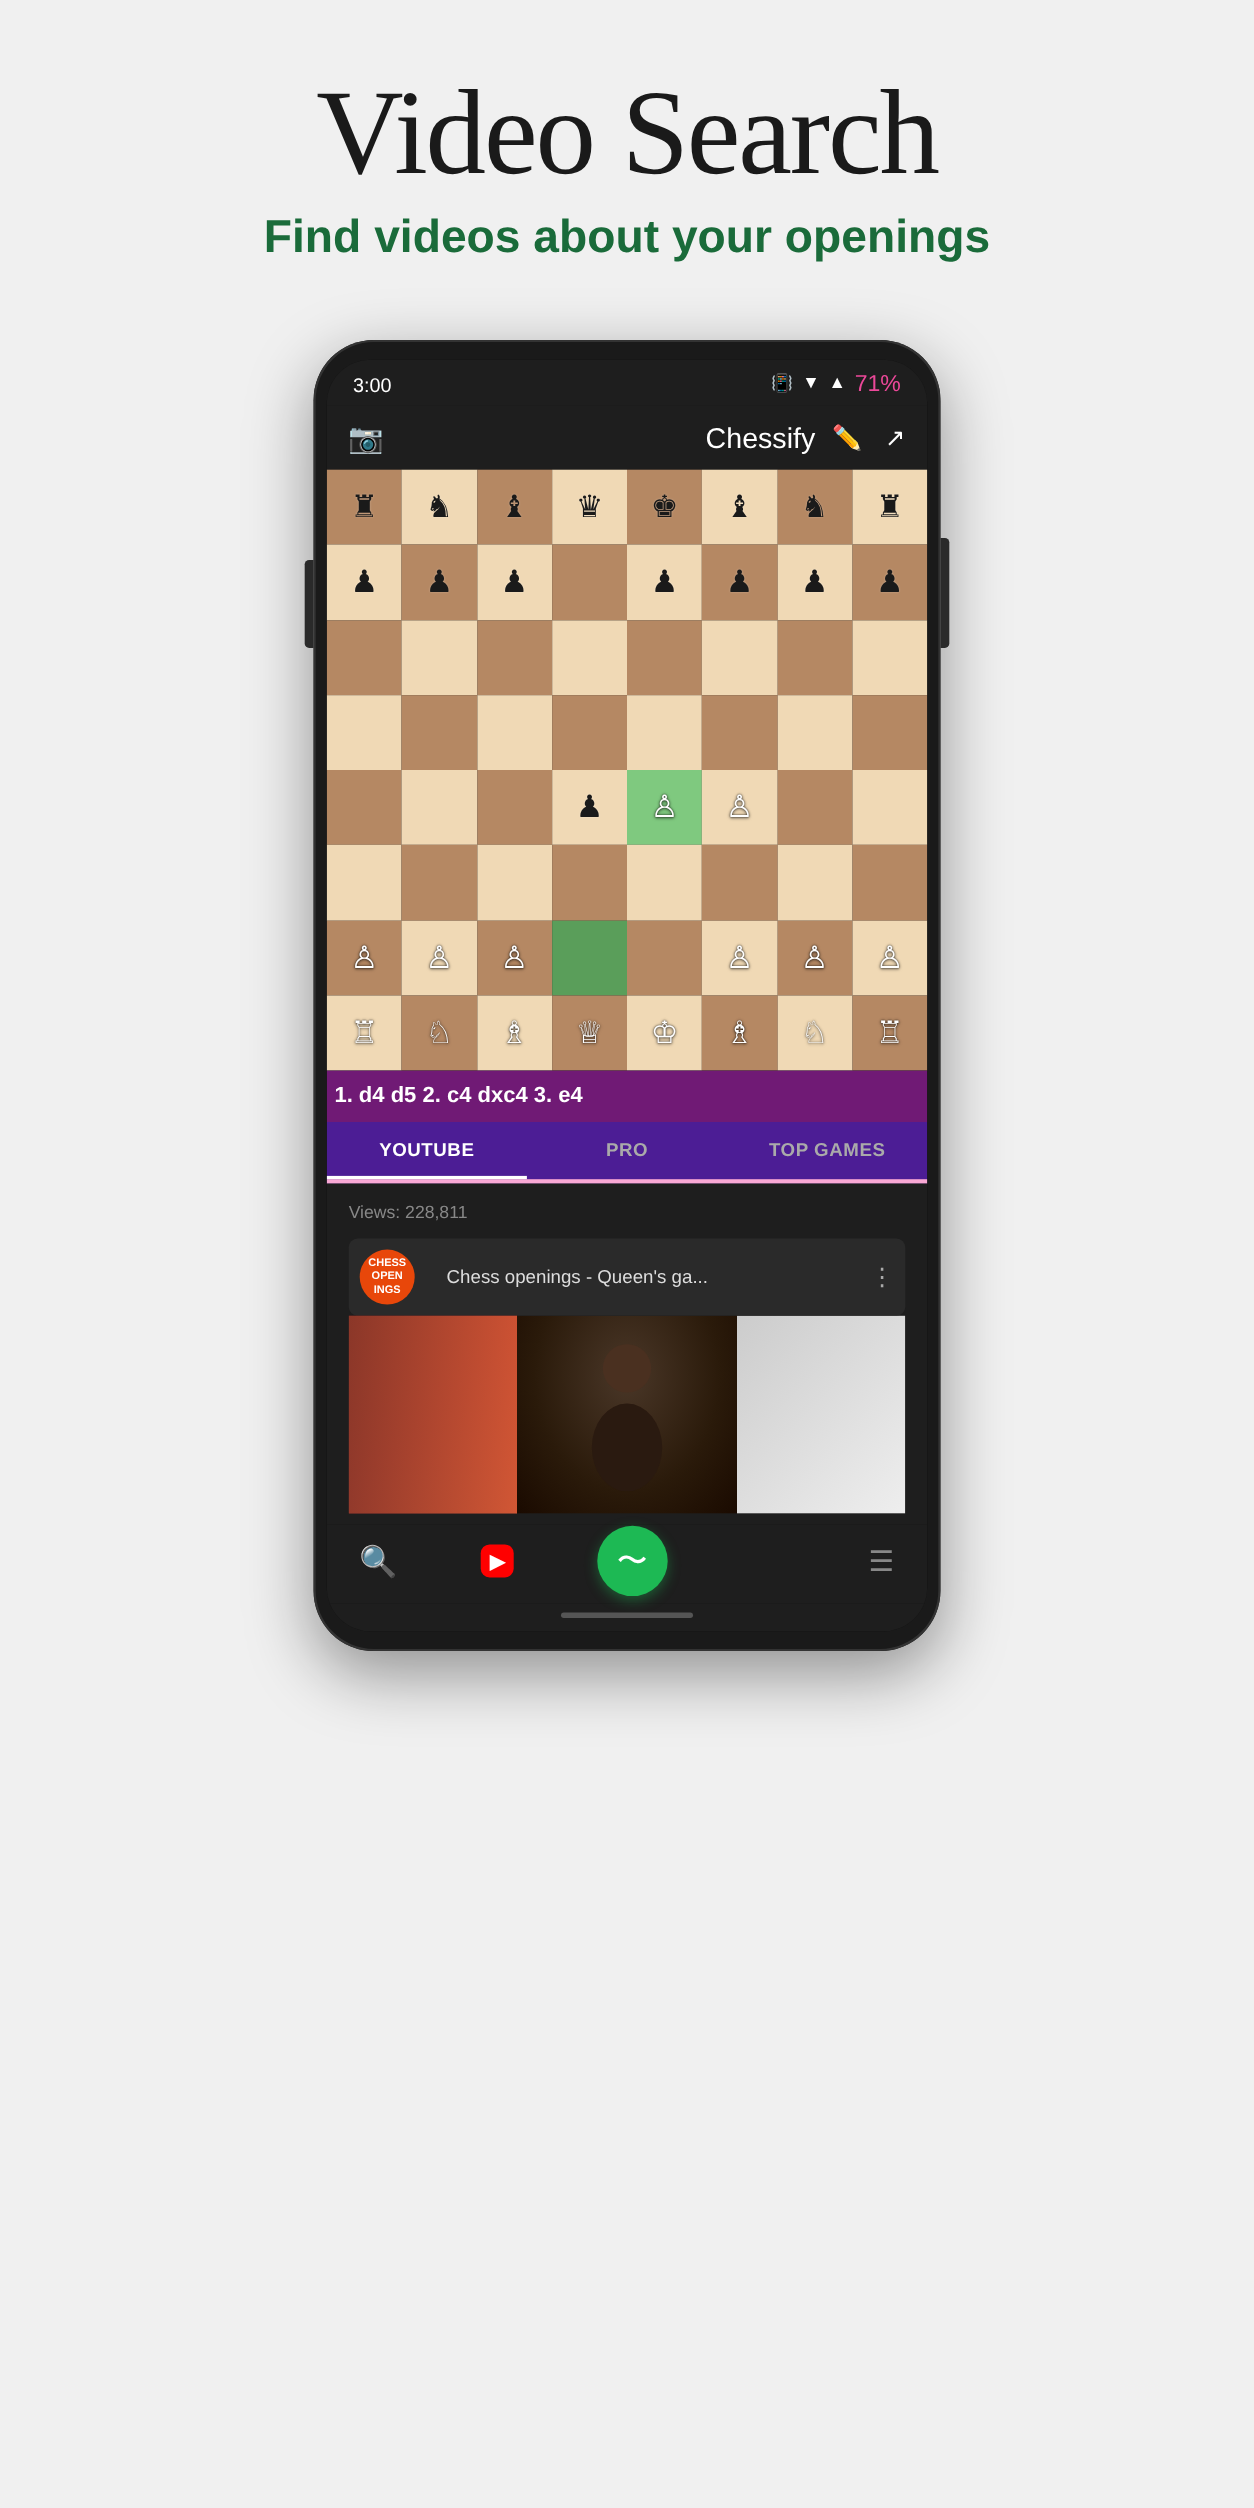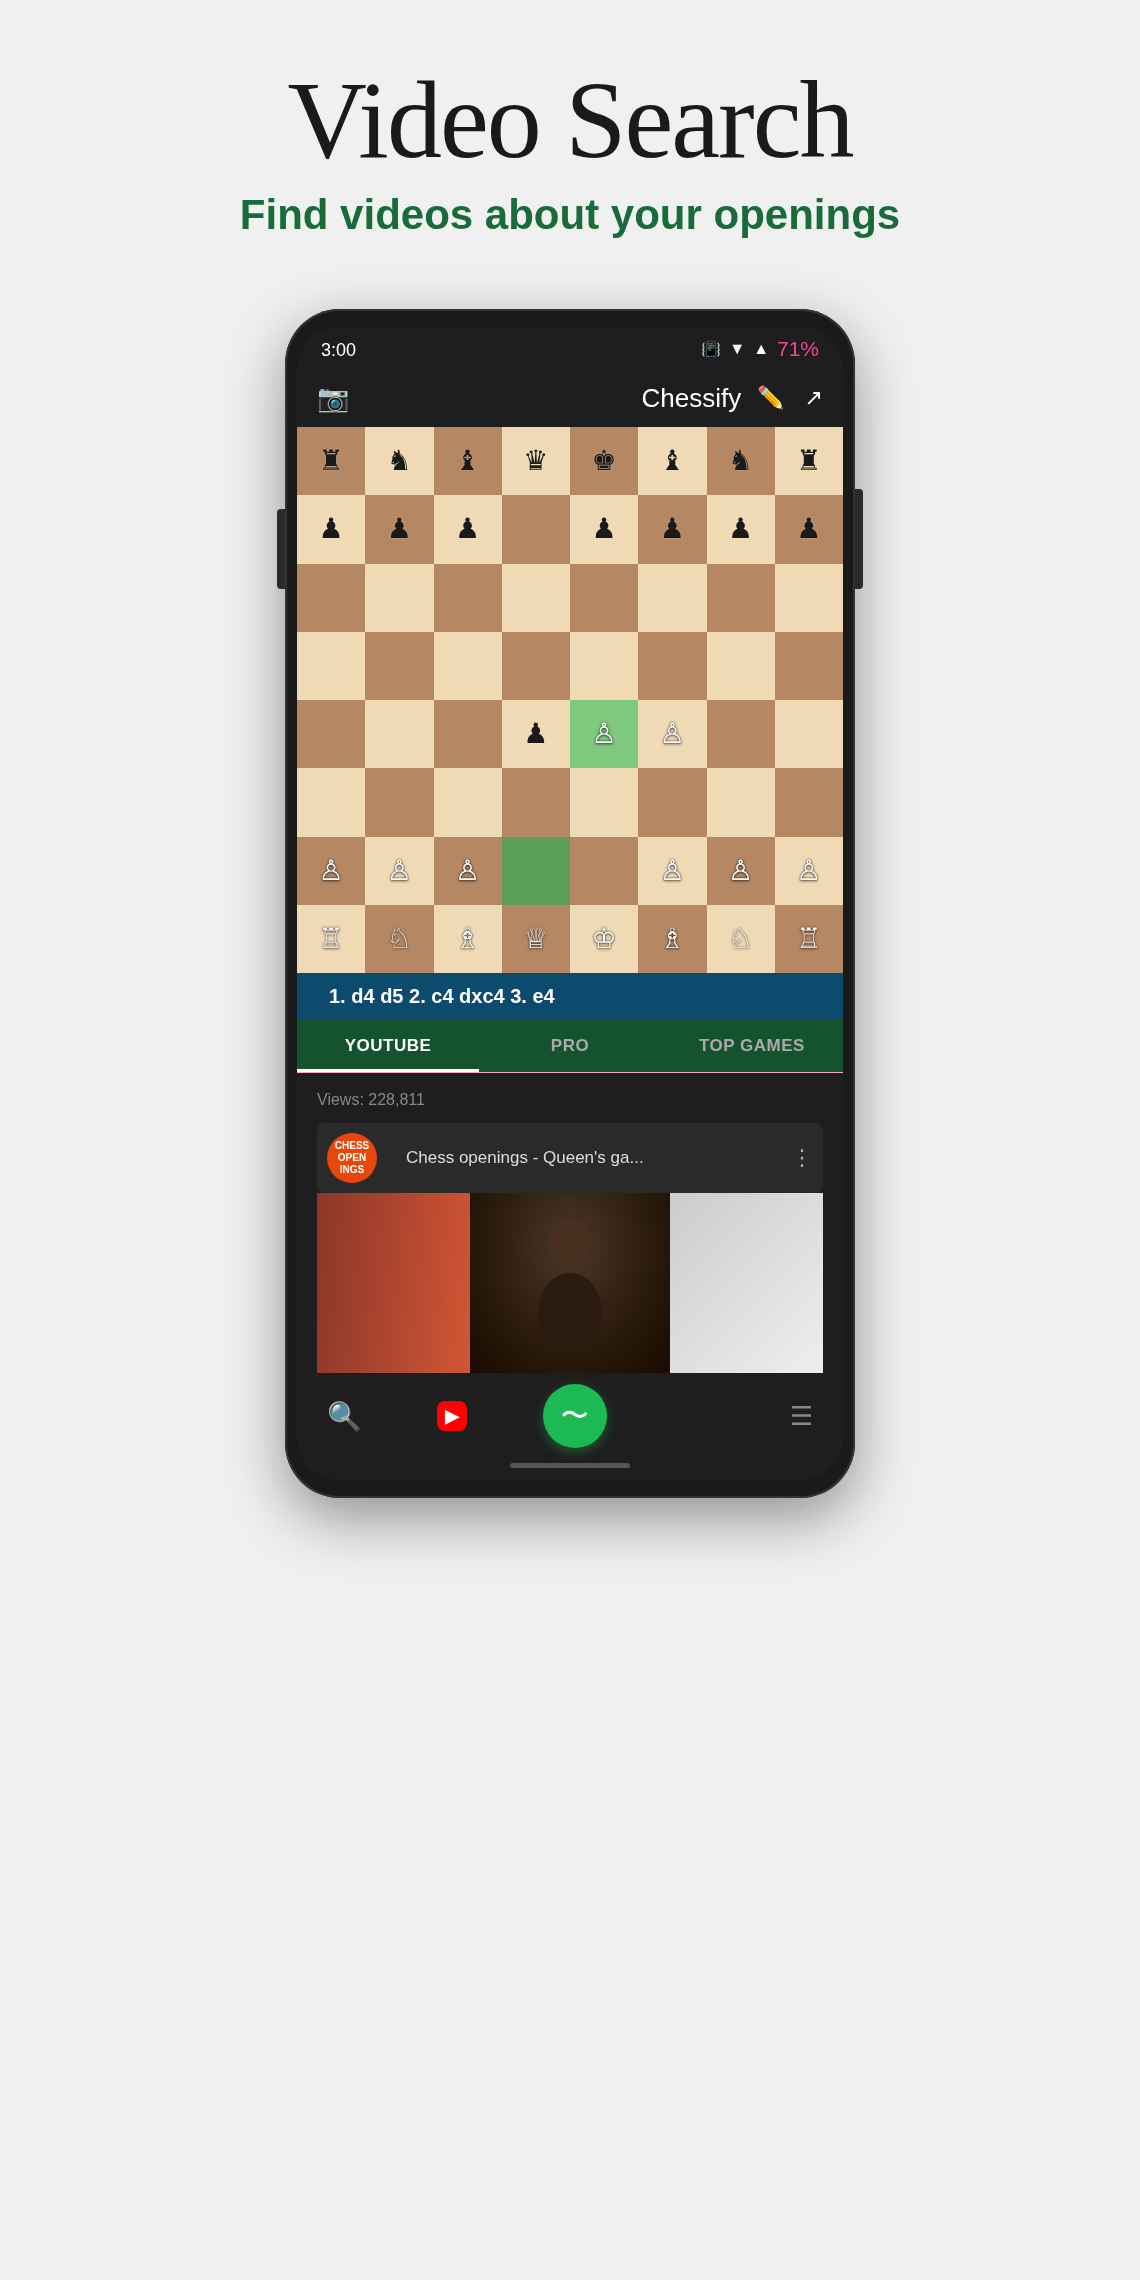--- a/index.html
+++ b/index.html
@@ -159,32 +159,32 @@
     }
     .chess-cell.light { background: #f0d9b5; }
     .chess-cell.dark { background: #b58863; }
     .chess-cell.highlight-green { background: #7fc97f; }
     .chess-cell.highlight-green-dark { background: #5a9e5a; }
     .black-piece { color: #1a1a1a; text-shadow: 0 0 2px rgba(255,255,255,0.3); }
     .white-piece { color: #ffffff; text-shadow: 0 0 2px rgba(0,0,0,0.8), 0 1px 3px rgba(0,0,0,0.6); }
 
     
     .move-notation {
-      background: #0c4a6e;
+      background: #701a75;
       color: #cccccc;
-      padding: 12px 32px;
+      padding: 12px 7px;
       font-size: 20px;
     }
     .move-notation span { color: white; font-weight: 700; }
 
     
     .tabs-container {
-      background: #14532d;
-      display: flex;
-      border-bottom: 1px solid #f9a8d4;
+      background: #4c1d95;
+      display: flex;
+      border-bottom: 4px solid #f9a8d4;
       align-items: flex-end;
     }
     .tab {
       flex: 1;
       padding: 16px 10px;
       text-align: center;
       color: #aaaaaa;
       font-size: 17px;
       font-weight: 600;
       letter-spacing: 0.5px;

